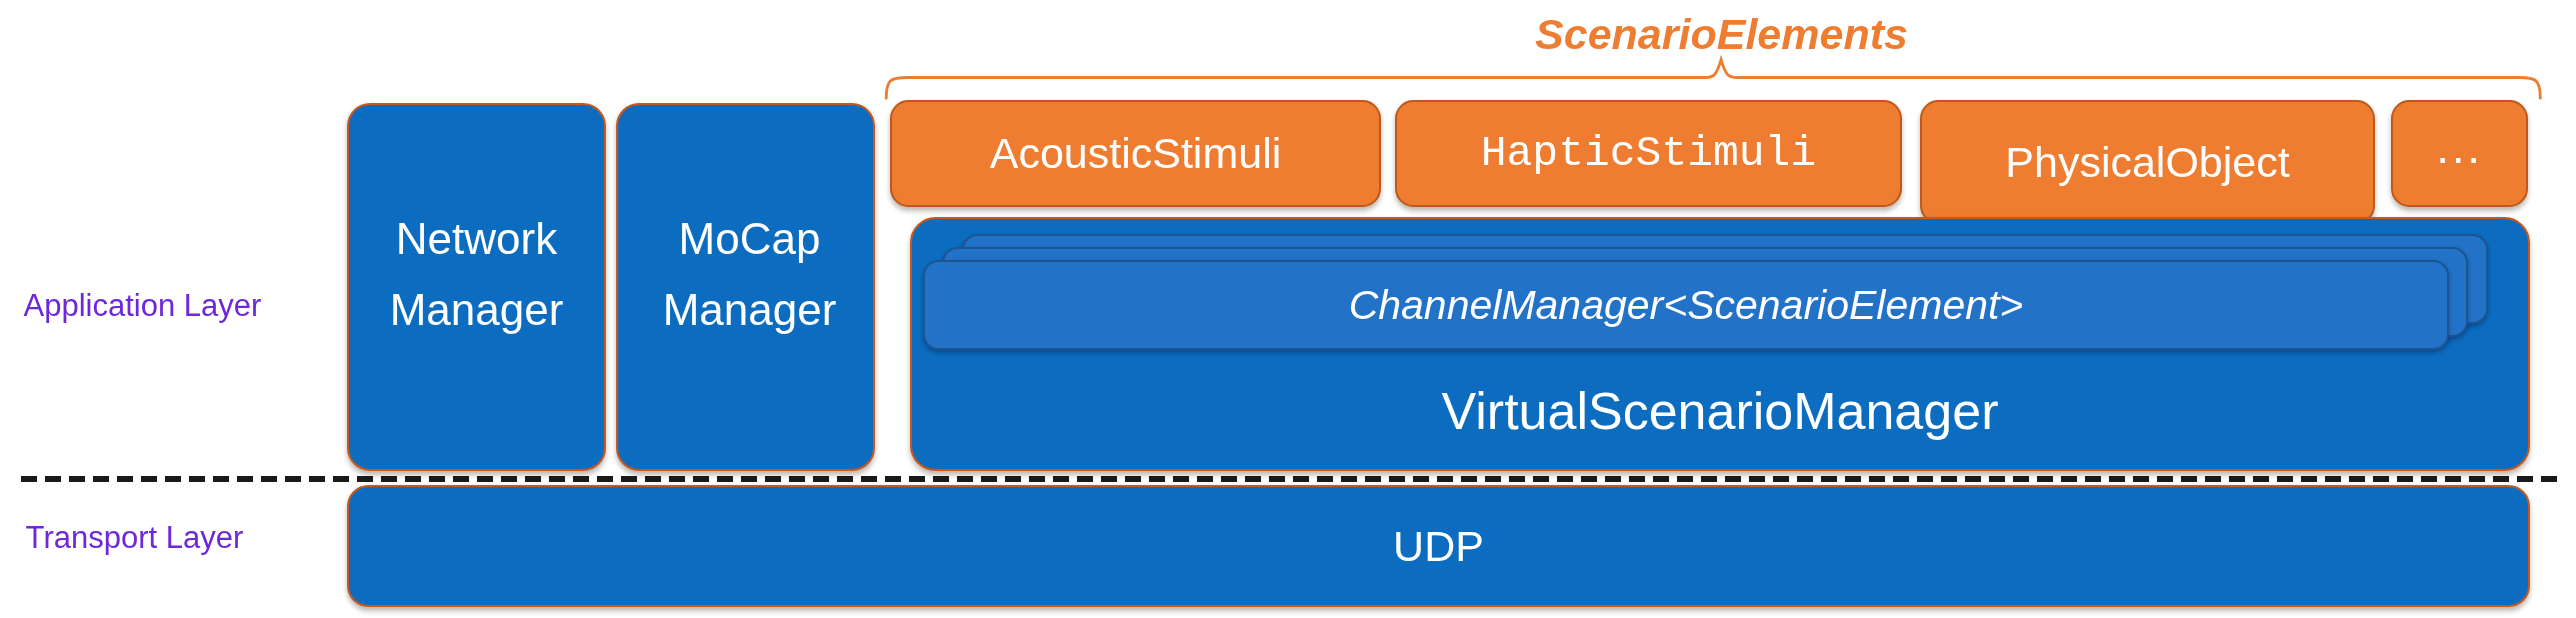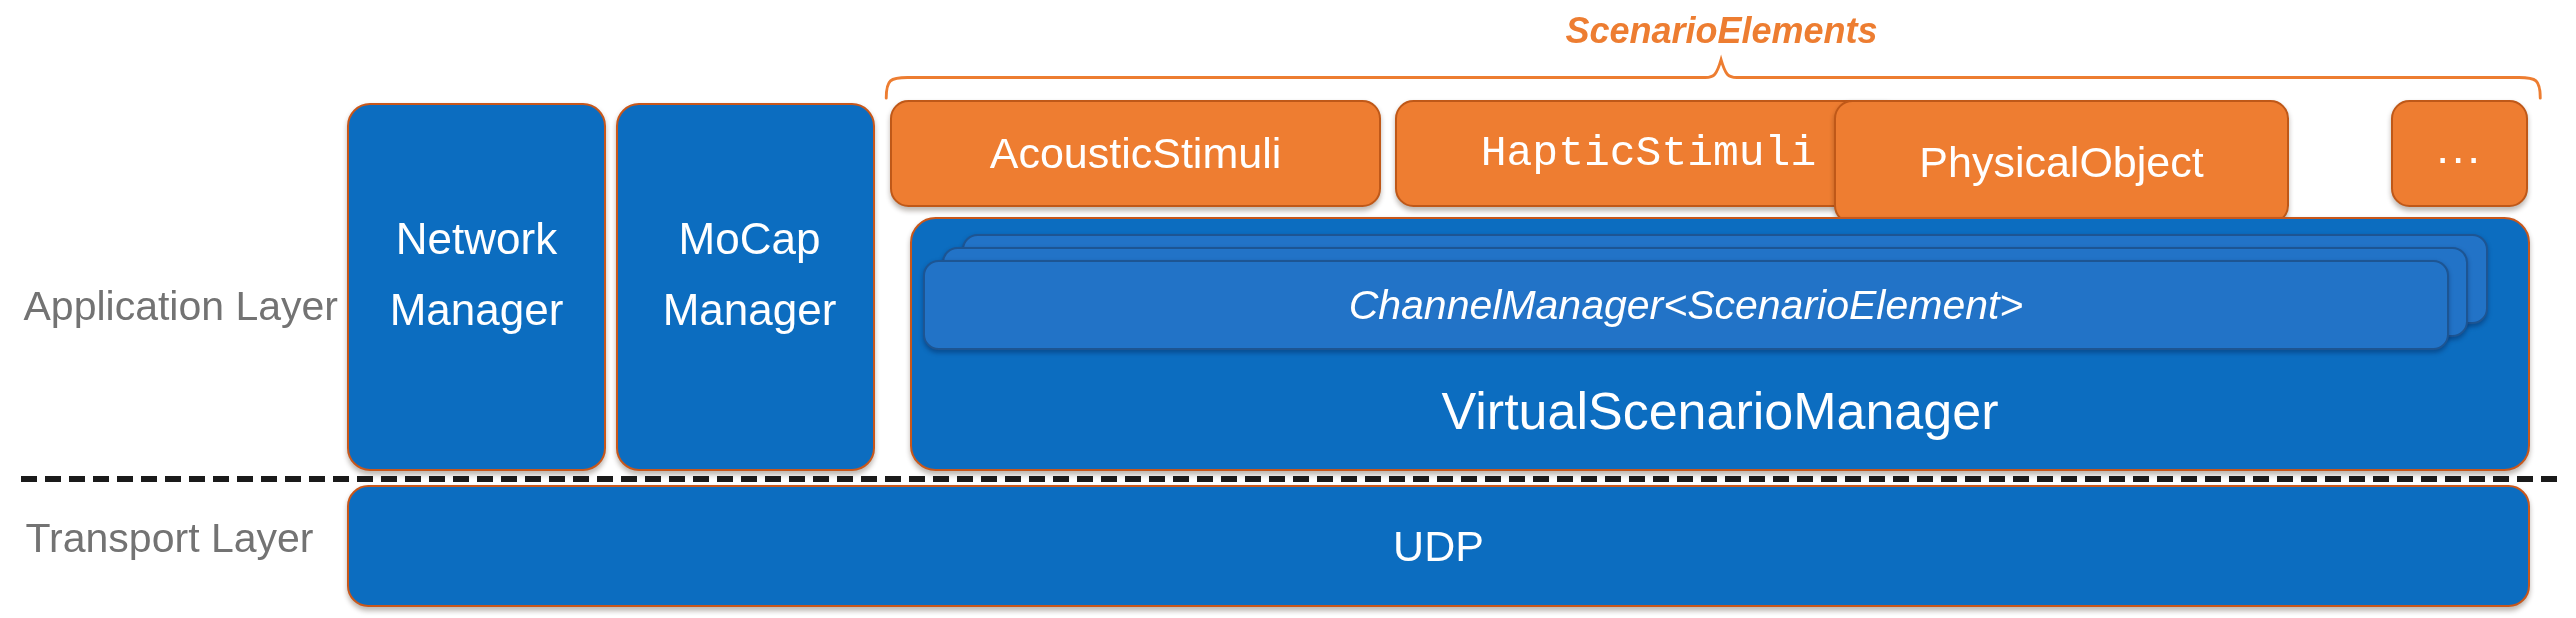--- a/index.html
+++ b/index.html
@@ -38,27 +38,27 @@
   .card-label{
     position:absolute;display:flex;align-items:center;justify-content:center;
     color:#ffffff;font-style:italic;font-size:41px;
   }
   .big-label{
     position:absolute;display:flex;align-items:center;justify-content:center;
     color:#ffffff;font-size:52px;
   }
   .side-label{
     position:absolute;display:flex;align-items:center;
-    color:#737373;font-size:41px;height:50px;
+    color:#6d28d9;font-size:31px;height:50px;
   }
   .scenario-title{
     position:absolute;
     left:1508px;top:10px;width:427px;
     text-align:center;
-    color:#ed7d31;font-size:36px;font-weight:bold;font-style:italic;
+    color:#ed7d31;font-size:43px;font-weight:bold;font-style:italic;
   }
   .dash-line{
     position:absolute;
     left:21.3px;top:476px;width:2539px;height:5.7px;
     background:repeating-linear-gradient(90deg,#1a1a1a 0 15.6px,transparent 15.6px 24px);
   }
   .dots-label{font-size:46px;letter-spacing:2.8px;transform:translateY(-7.1px);}
   svg.brace{position:absolute;left:0;top:0;}
 </style>
 </head>
@@ -84,21 +84,21 @@
     <span>MoCap</span>
     <span>Manager</span>
   </div>
 
   <div class="box orange stim-label" style="left:890px;top:100px;width:491px;height:107px;">
     <span>AcousticStimuli</span>
   </div>
   <div class="box orange stim-label" style="left:1395px;top:100px;width:507px;height:107px;font-family:Liberation Mono, monospace;">
     <span>HapticStimuli</span>
   </div>
-  <div class="box orange stim-label" style="left:1834px;top:100px;width:455px;height:124px;">
+  <div class="box orange stim-label" style="left:1920px;top:100px;width:455px;height:124px;">
     <span>PhysicalObject</span>
   </div>
   <div class="box orange" style="left:2391px;top:100px;width:137px;height:107px;">
     <span class="dots-label">...</span>
   </div>
 
   <div class="box blue" style="left:910px;top:217px;width:1620px;height:254px;border-radius:25.6px;"></div>
 
   <div class="card" style="left:962px;top:234px;width:1526px;height:90px;"></div>
   <div class="card" style="left:942px;top:247px;width:1526px;height:90px;"></div>

